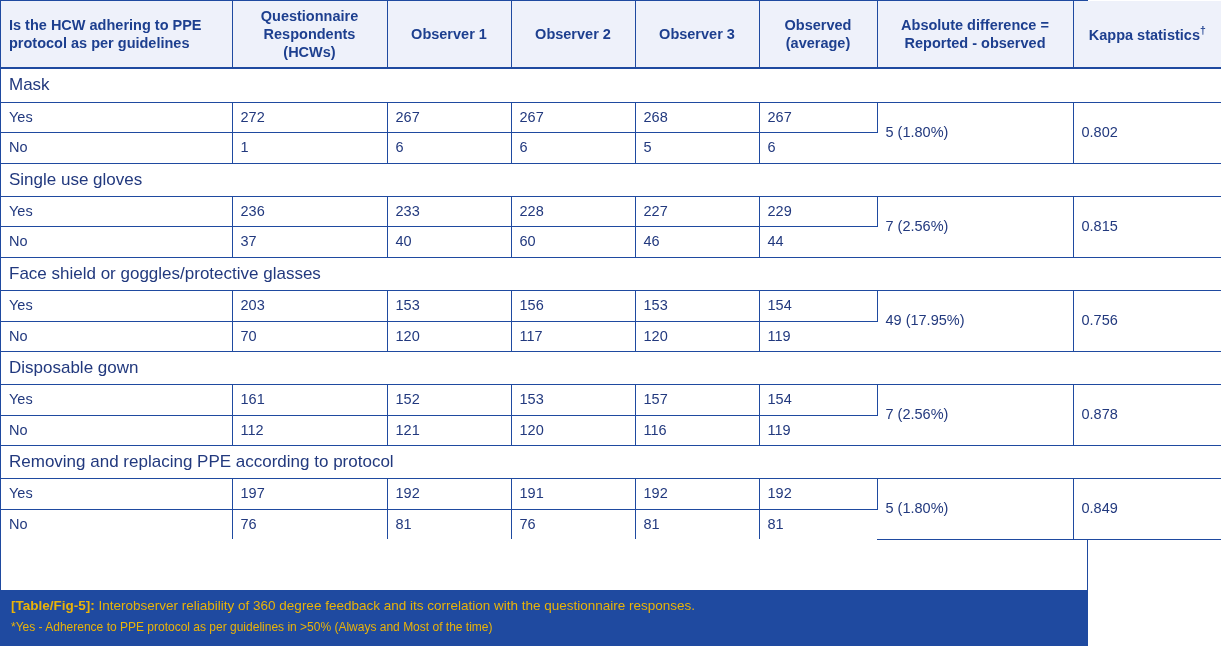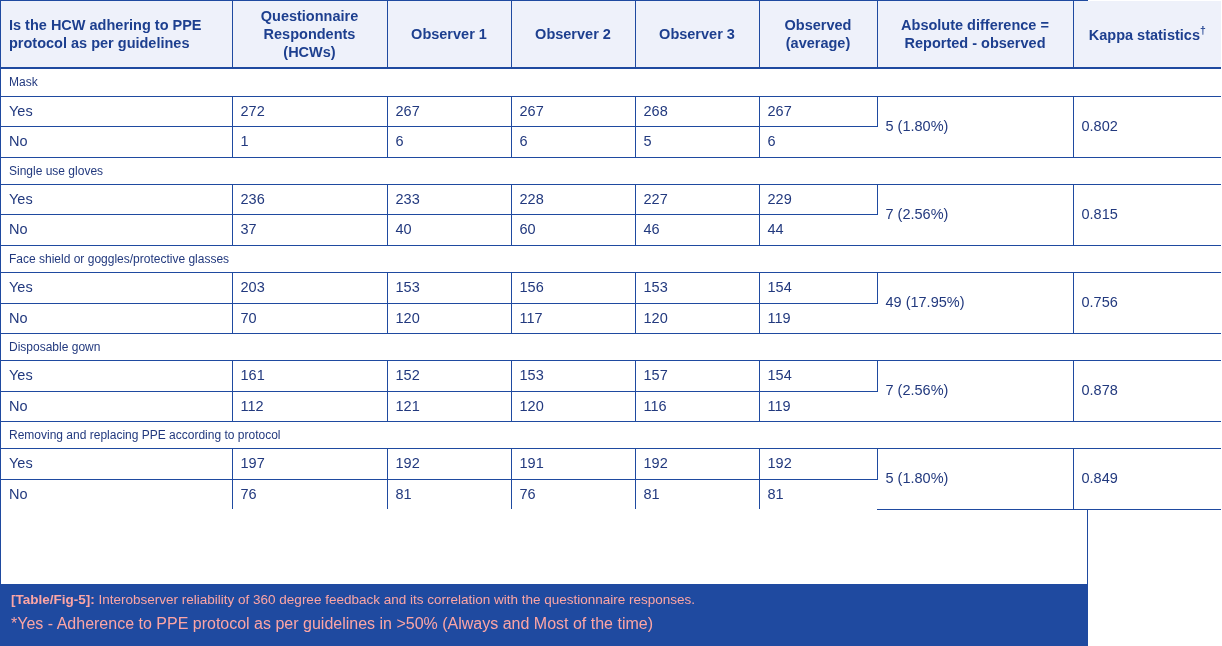--- a/index.html
+++ b/index.html
@@ -59,45 +59,45 @@
     border-right: 1px solid #1f4aa0;
     vertical-align: middle;
     line-height: 1.2;
     background: #ffffff;
   }
   tbody td:last-child { border-right: none; }
   tbody td.lbl { text-align: left; }
   tbody td.num { text-align: left; }
   tbody td.grp {
     text-align: left;
-    font-size: 12px;
+    font-size: 17px;
     font-weight: normal;
   }
   tbody tr.section-row td {
     border-bottom: 1px solid #1f4aa0;
   }
   tbody td.nob { border-bottom: none; }
 
   .caption {
     background: #1f4aa0;
-    color: #fca5a5;
+    color: #eab308;
     padding: 7px 10px 9px 10px;
     position: absolute;
     left: 0;
     right: 0;
     bottom: 0;
   }
   .caption .main {
     font-size: 13.5px;
     line-height: 1.35;
     margin-bottom: 3px;
   }
   .caption .main b { font-weight: bold; }
   .caption .note {
-    font-size: 16px;
+    font-size: 12px;
     line-height: 1.5;
     white-space: nowrap;
   }
   .caption .note.indent { padding-left: 9px; }
   sup { font-size: 0.72em; vertical-align: super; }
 </style>
 </head>
 <body>
 
 <div id="wrap">

